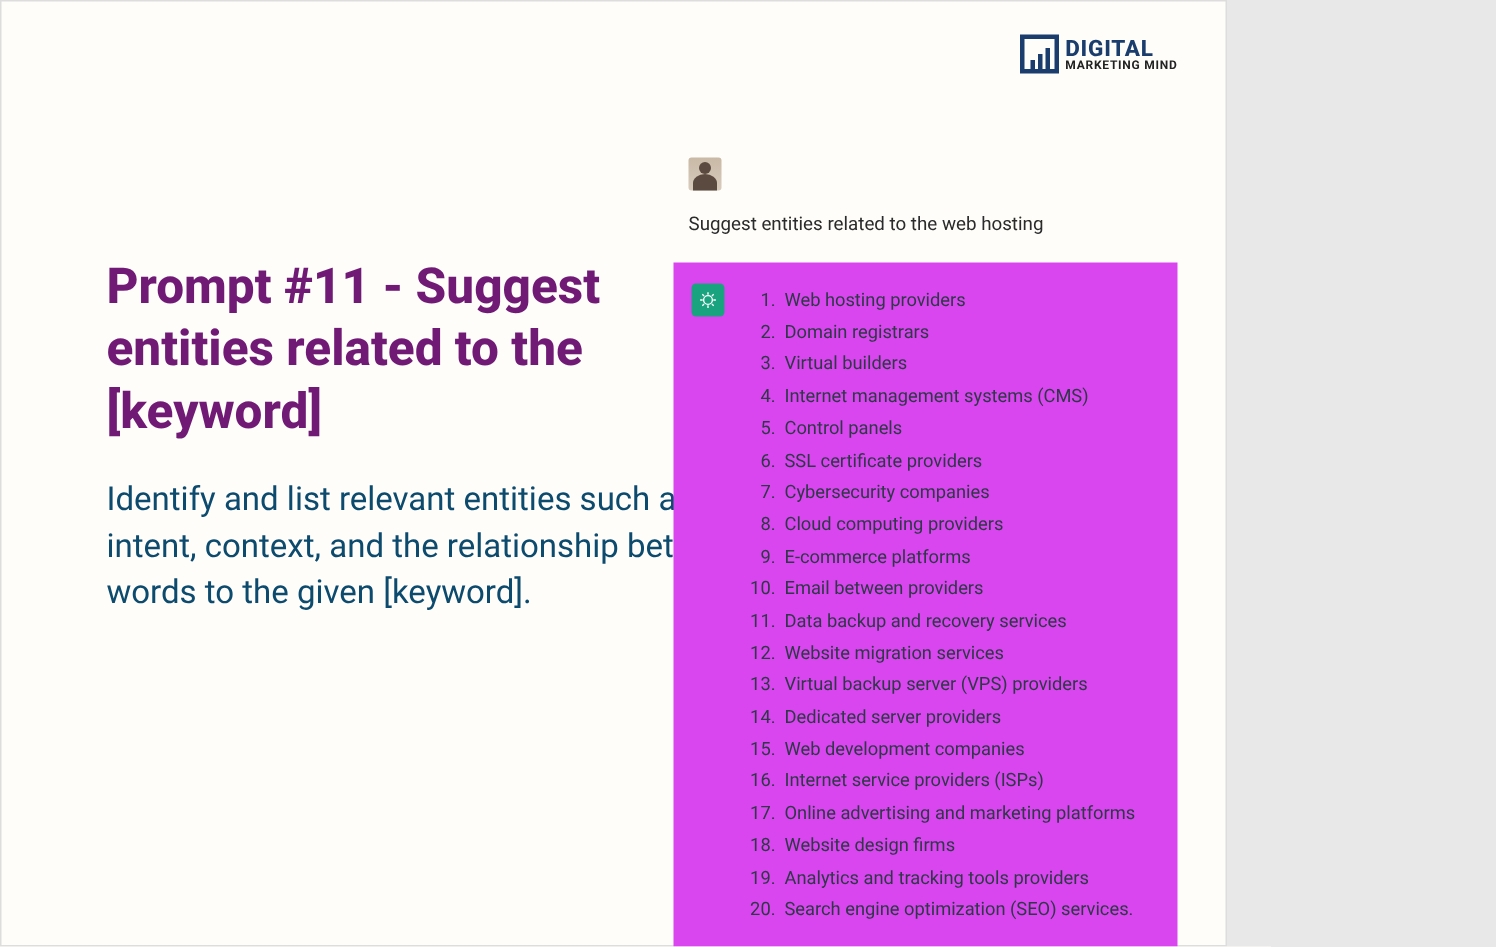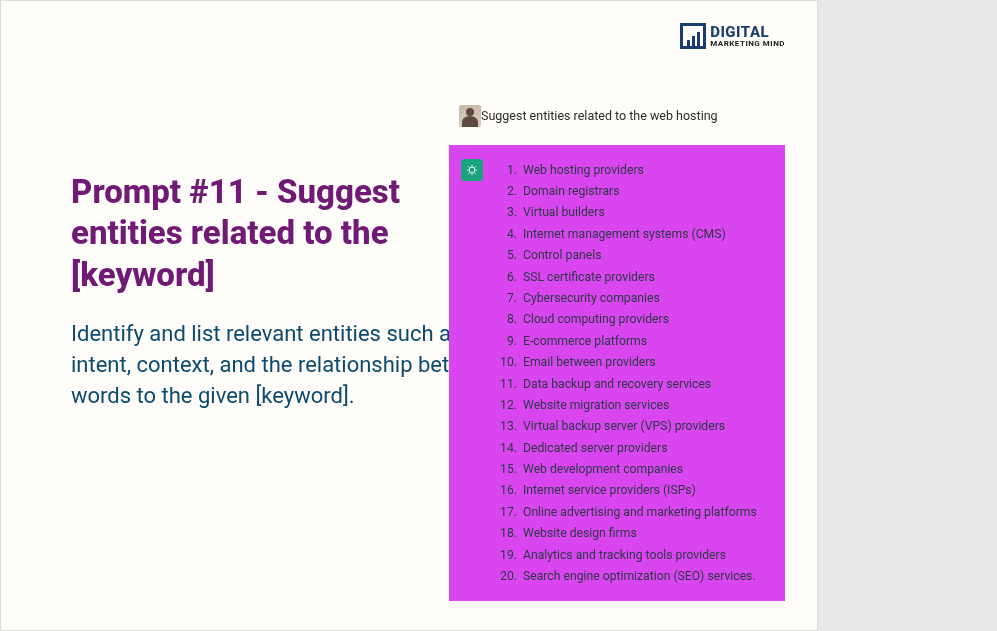--- a/index.html
+++ b/index.html
@@ -79,21 +79,23 @@
 
   .chat {
     position: absolute;
     right: 32px;
     top: 96px;
     width: 336px;
   }
   .user-turn {
     display: flex;
     align-items: flex-start;
+    gap: 12px;
     padding: 8px 10px 18px 10px;
+    flex-direction: column;
   }
   .avatar-user {
     width: 22px;
     height: 22px;
     border-radius: 2px;
     background: linear-gradient(180deg,#c9b9a6 0%,#d8ccbd 100%);
     position: relative;
     flex-shrink: 0;
     overflow: hidden;
   }

